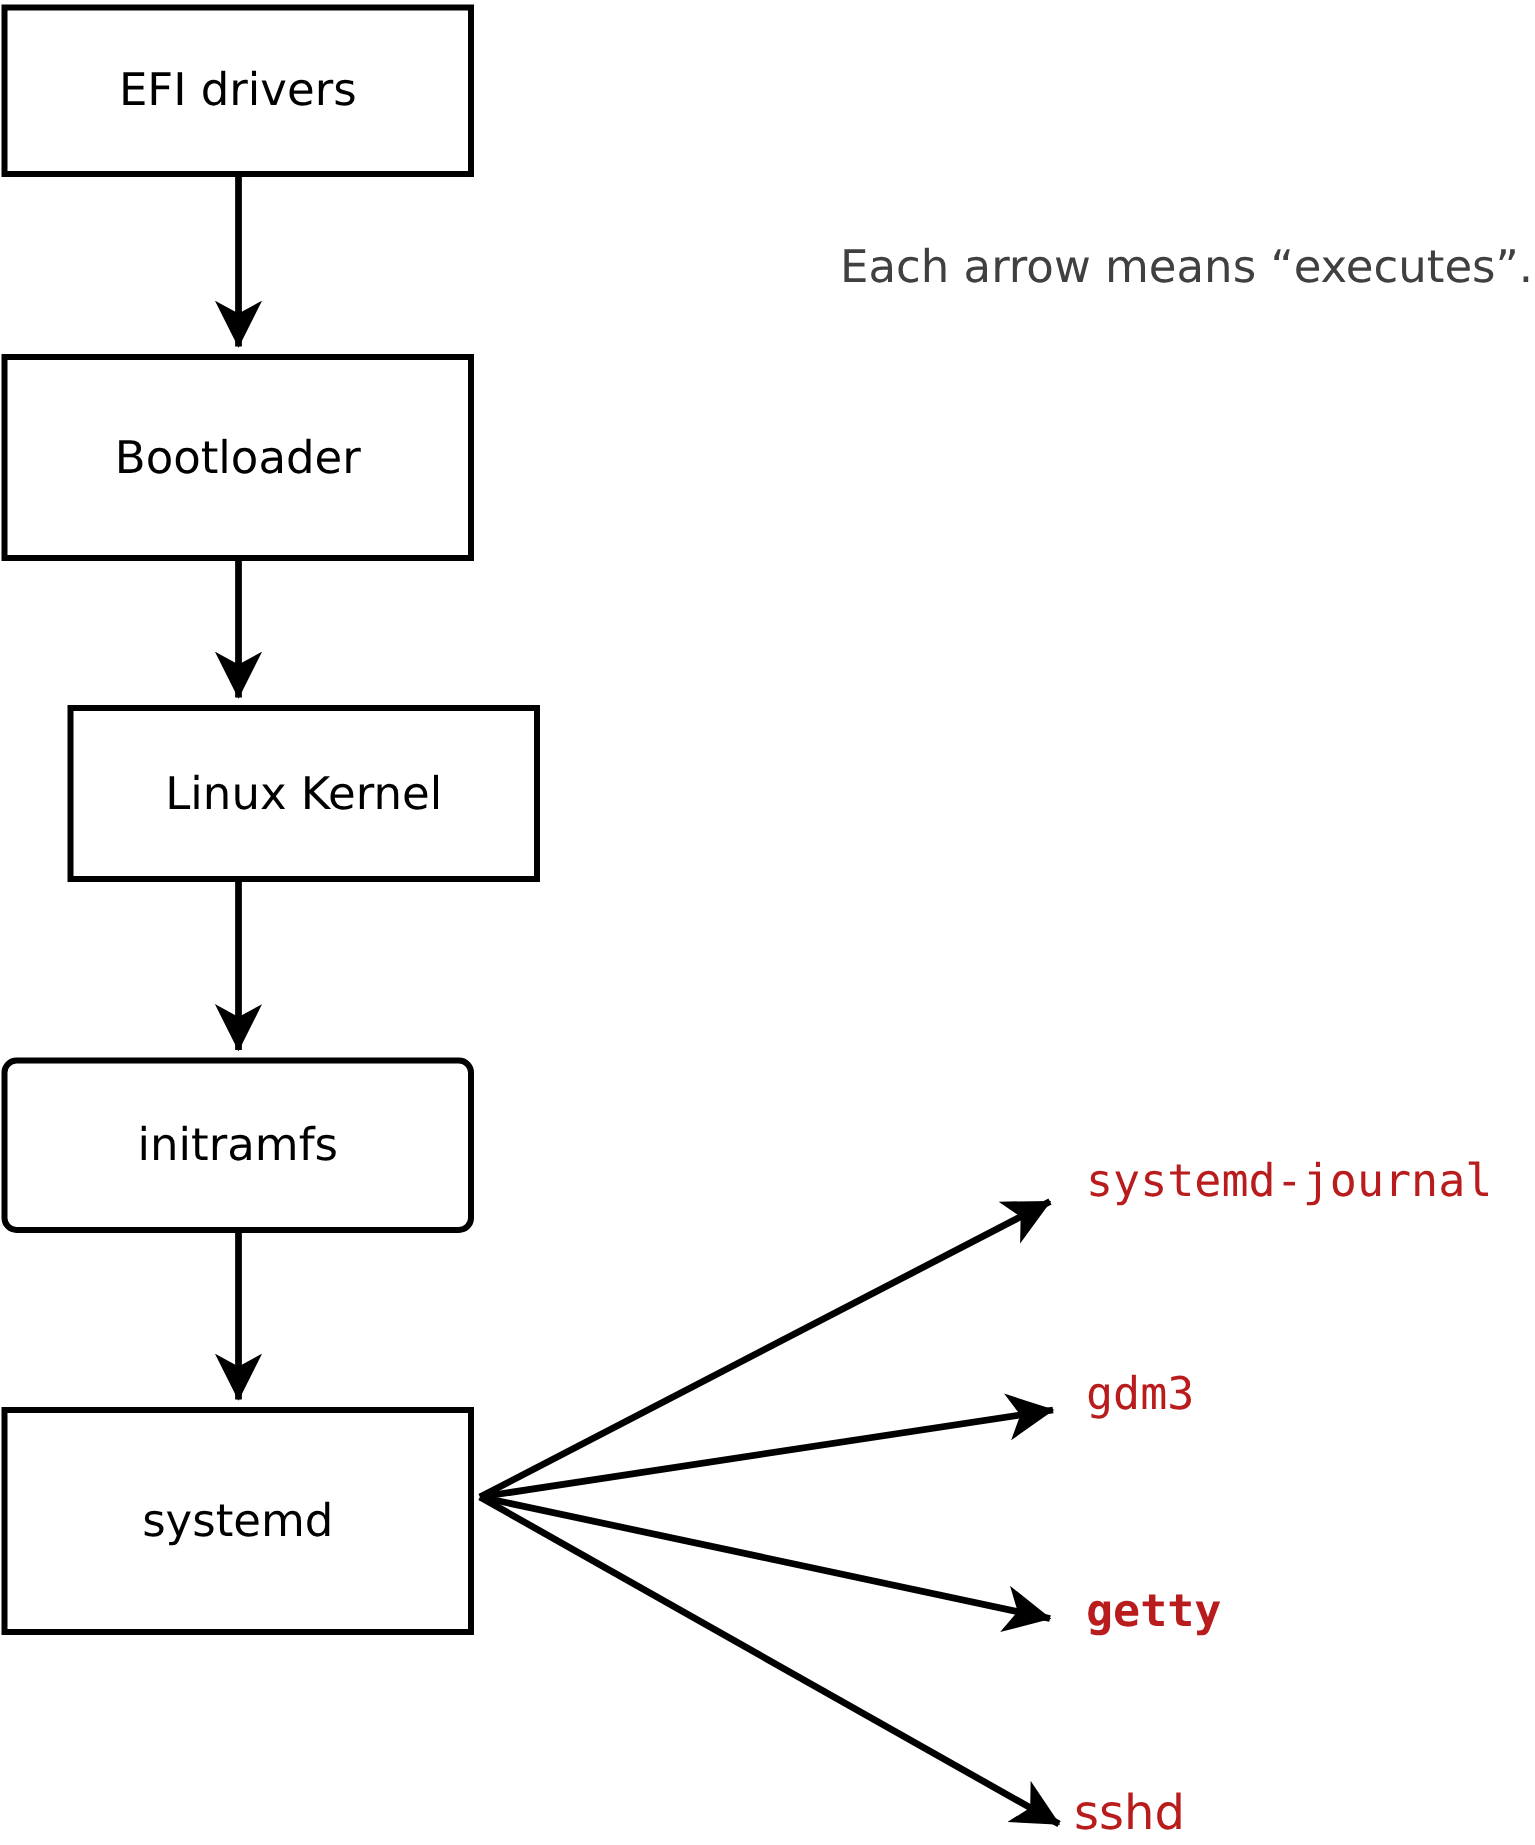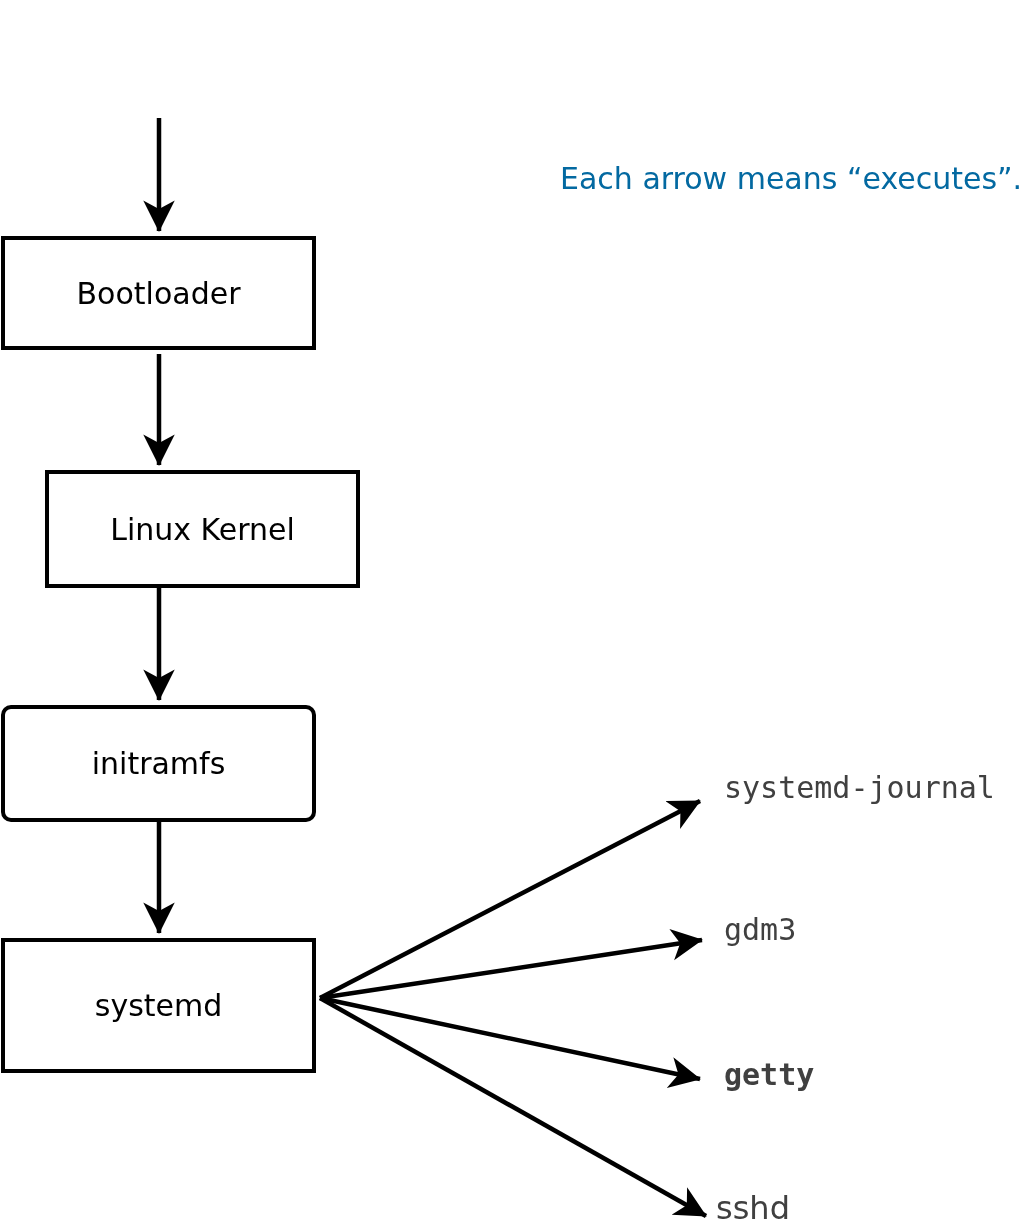--- a/index.html
+++ b/index.html
@@ -35,50 +35,50 @@
     border: 4px solid #000000;
     background: #ffffff;
     display: flex;
     align-items: center;
     justify-content: center;
     font-size: 30px;
     font-family: "DejaVu Sans", sans-serif;
     color: #000000;
   }
   #node-efi      { top: 3px;   height: 115px; }
-  #node-boot     { top: 236px; height: 114px; }
+  #node-boot     { top: 236px; height: 138px; }
   #node-kernel   { top: 470px; height: 118px; margin-left: 44px; }
   #node-initram  { top: 705px; height: 117px; border-radius: 10px; }
-  #node-systemd  { top: 938px; height: 135px; }
+  #node-systemd  { top: 938px; height: 152px; }
   .target-label {
     position: absolute;
     left: 724px;
     font-family: "DejaVu Sans Mono", monospace;
     font-size: 30px;
     line-height: 34px;
-    color: #404040;
+    color: #b91c1c;
     white-space: nowrap;
   }
   #target-journal { top: 771px; }
   #target-gdm3    { top: 913px; text-align: right; }
   #target-getty   { top: 1058px; font-weight: bold; }
   #target-sshd    {
     top: 1191px;
     left: 716px;
     font-family: "DejaVu Sans", sans-serif;
     font-size: 32px;
     text-align: right;
   }
   #note {
     position: absolute;
     left: 560px;
     top: 161px;
     font-size: 30px;
     line-height: 36px;
-    color: #0369a1;
+    color: #404040;
     white-space: nowrap;
   }
 </style>
 </head>
 <body>
 
 <div id="canvas">
 
   <svg id="arrow-layer" viewBox="0 0 1023 1230" xmlns="http://www.w3.org/2000/svg">
     <defs>
@@ -89,20 +89,23 @@
     <line x1="159" y1="118" x2="159" y2="231" marker-end="url(#stealth)"></line>
     <line x1="159" y1="354" x2="159" y2="465" marker-end="url(#stealth)"></line>
     <line x1="159" y1="588" x2="159" y2="700" marker-end="url(#stealth)"></line>
     <line x1="159" y1="822" x2="159" y2="933" marker-end="url(#stealth)"></line>
     <line x1="320" y1="998" x2="700" y2="801" marker-end="url(#stealth)"></line>
     <line x1="320" y1="998" x2="702" y2="940" marker-end="url(#stealth)"></line>
     <line x1="320" y1="998" x2="700" y2="1079" marker-end="url(#stealth)"></line>
     <line x1="320" y1="998" x2="706" y2="1216" marker-end="url(#stealth)"></line>
   </svg>
 
+  <div class="node" id="node-efi">
+    <span>EFI drivers</span>
+  </div>
 
   <div class="node" id="node-boot">
     <span>Bootloader</span>
   </div>
 
   <div class="node" id="node-kernel">
     <span>Linux Kernel</span>
   </div>
 
   <div class="node" id="node-initram">

